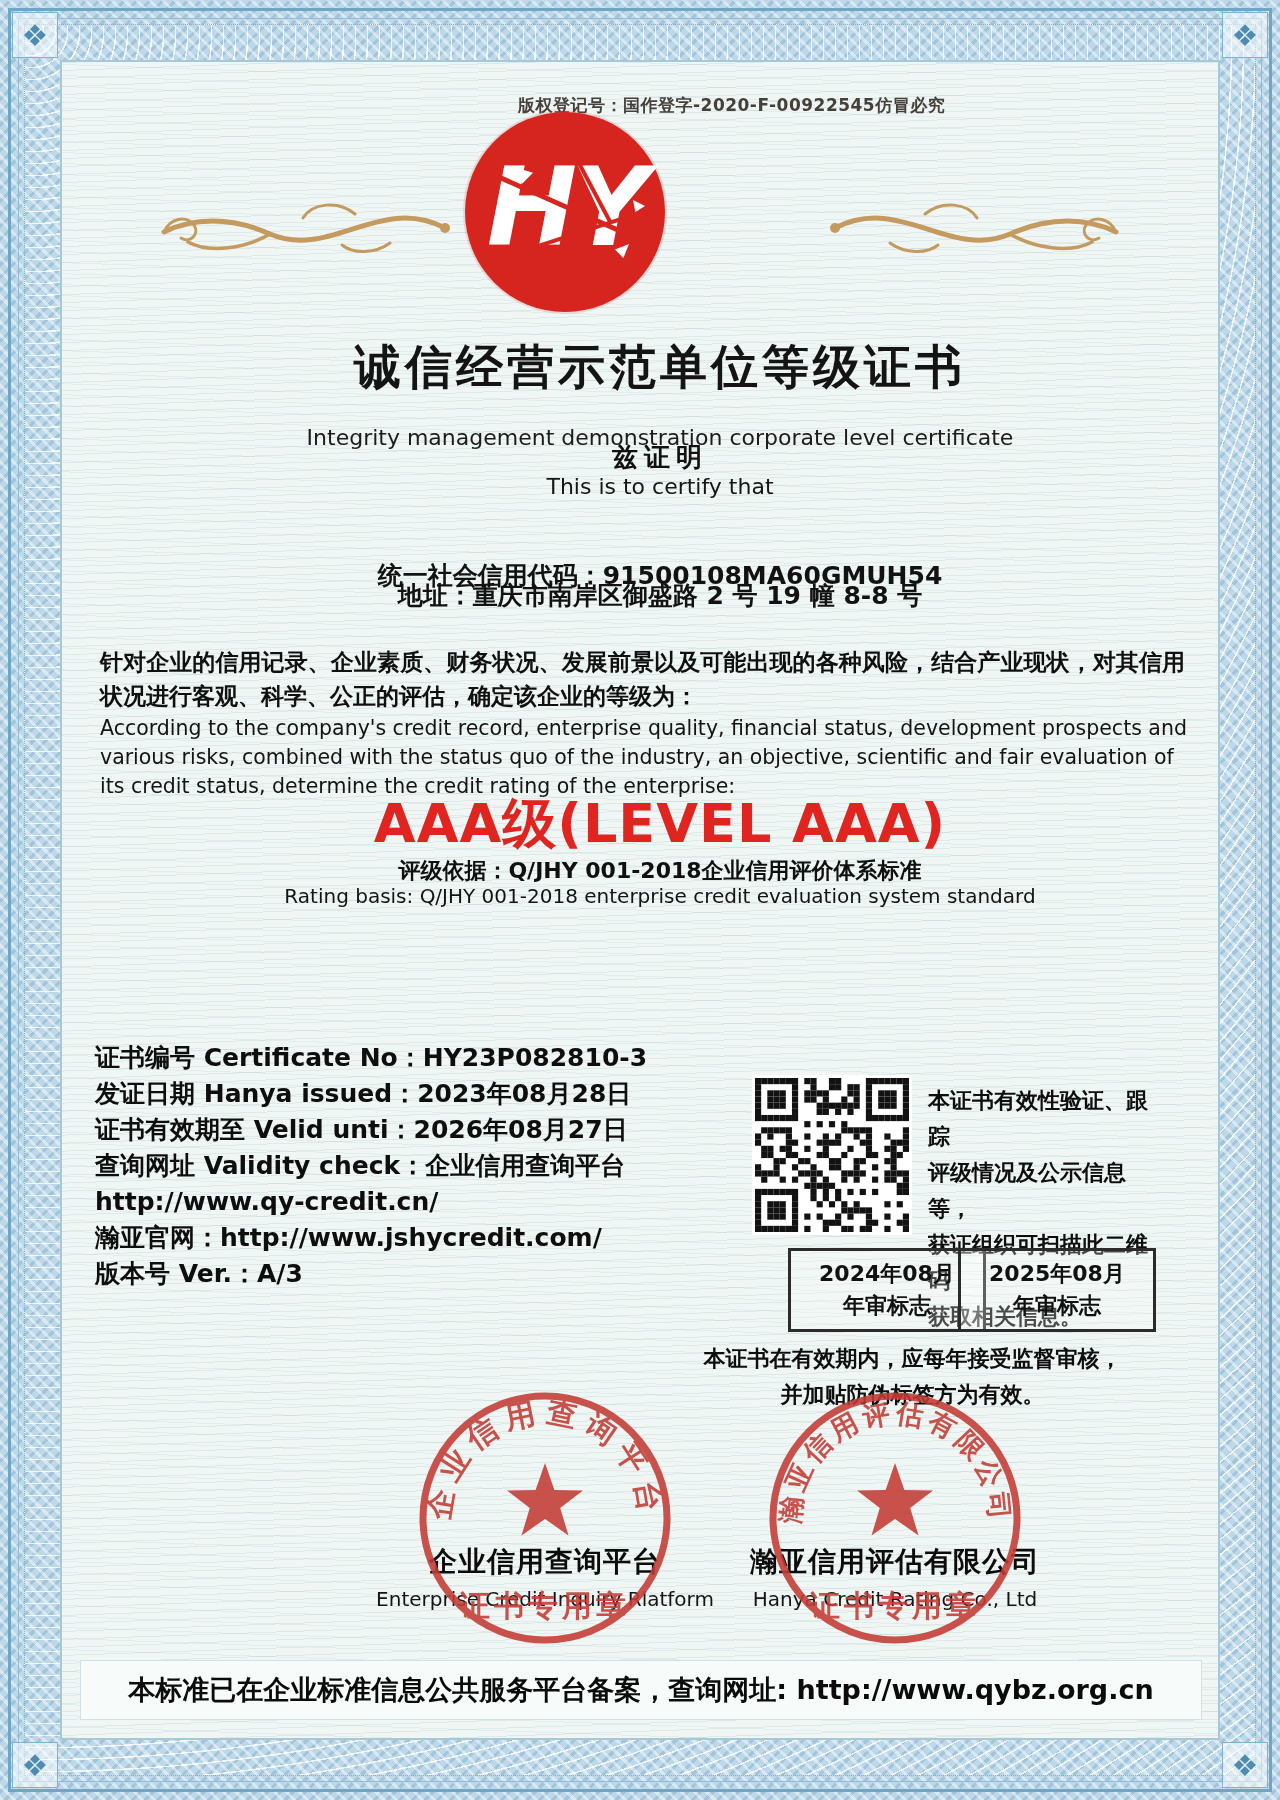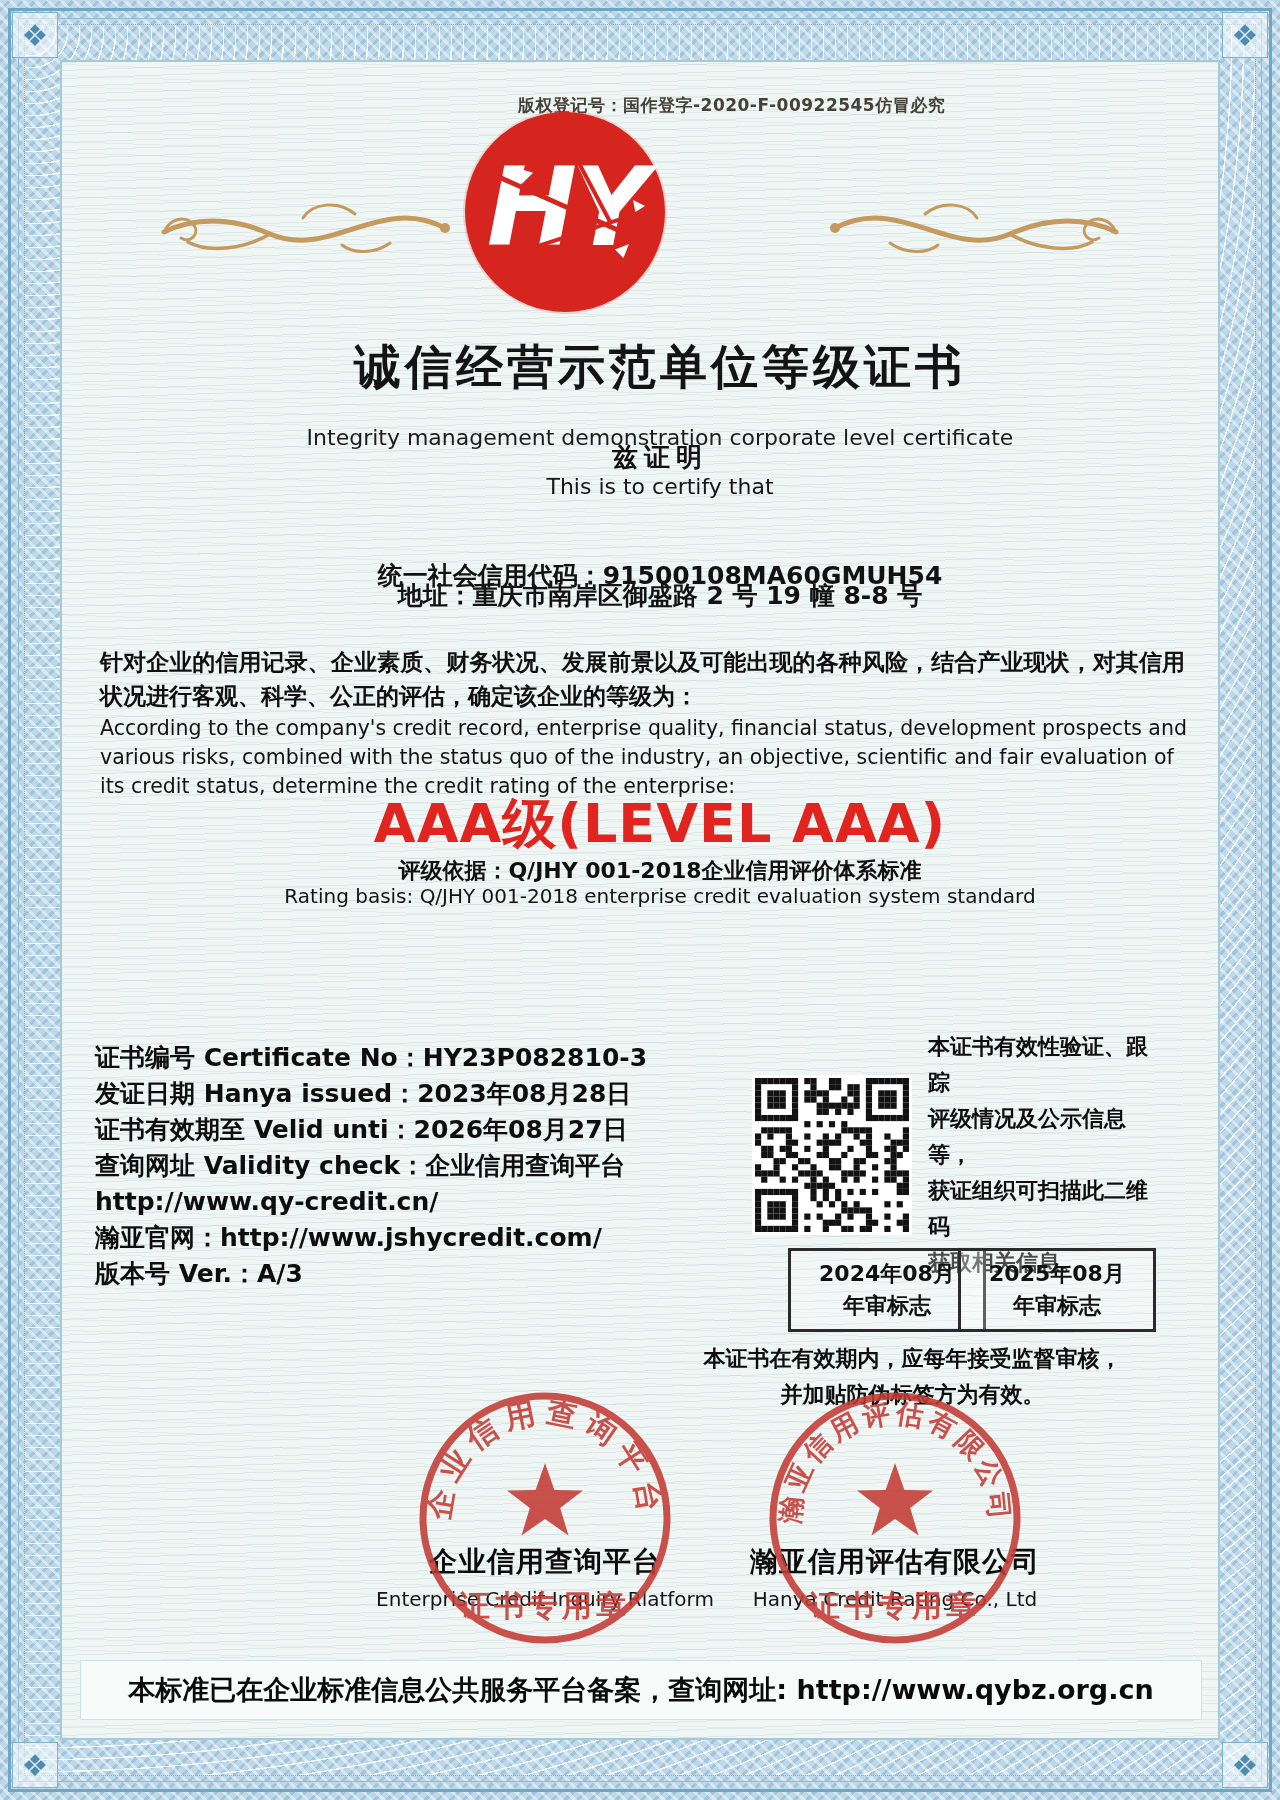--- a/index.html
+++ b/index.html
@@ -58,21 +58,21 @@
   .eval-en{top:714px;left:100px;width:1090px;font-size:20.5px;line-height:29px;color:#141414;}
 
   .rating-level{top:788px;font-size:54px;font-weight:800;letter-spacing:1px;}
   .basis-zh{top:856px;font-size:22px;font-weight:600;color:#101010;}
   .basis-en{top:884px;font-size:20px;color:#141414;}
 
   .details{top:1040px;left:95px;width:580px;font-size:25px;line-height:36px;color:#0e0e0e;font-weight:600;}
   .details div{white-space:nowrap;}
 
   .qr-box{top:1075px;left:752px;width:160px;height:160px;background:#fff;padding:3px;box-sizing:border-box;z-index:3;}
-  .qr-info{top:1029px;left:928px;width:240px;font-size:22px;line-height:36px;color:#0e0e0e;font-weight:600;}
+  .qr-info{top:1083px;left:928px;width:240px;font-size:22px;line-height:36px;color:#0e0e0e;font-weight:600;}
 
   .audit-box{top:1248px;width:192px;height:78px;border:3px solid #2b2b2b;background:rgba(255,255,255,.25);
     display:flex;flex-direction:column;align-items:center;justify-content:center;font-size:22px;line-height:32px;color:#111;font-weight:600;}
   .audit-box.b1{left:788px;}
   .audit-box.b2{left:958px;}
   .note1{top:1344px;left:640px;width:545px;text-align:center;font-size:22px;font-weight:600;color:#0e0e0e;}
   .note2{top:1380px;left:640px;width:545px;text-align:center;font-size:22px;font-weight:600;color:#0e0e0e;}
 
   .org-label{width:340px;text-align:center;z-index:2;}
   .org-zh{font-size:28px;font-weight:800;color:#0c0c0c;letter-spacing:1px;}

